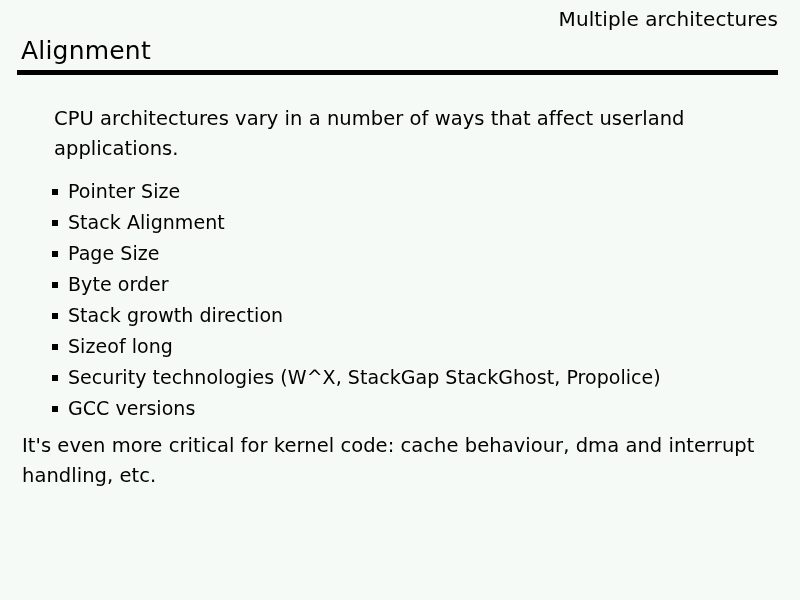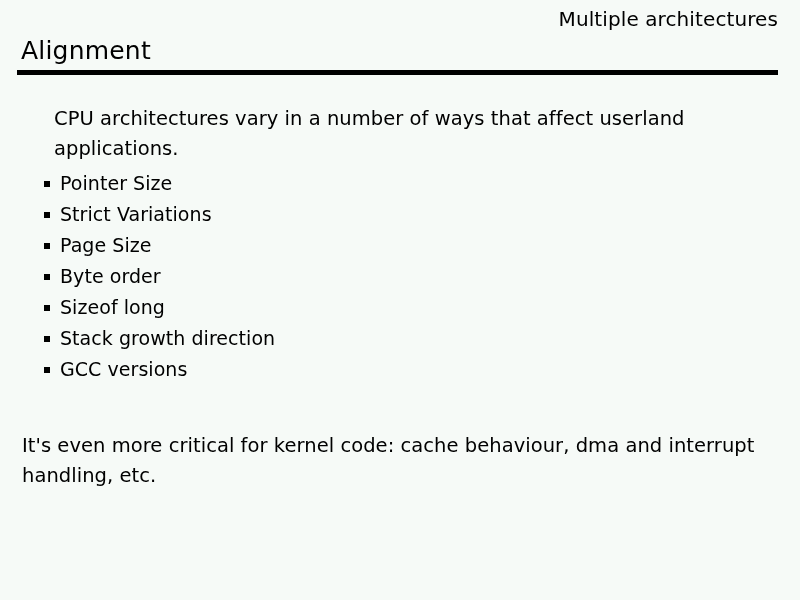--- a/index.html
+++ b/index.html
@@ -73,21 +73,21 @@
     line-height: 30px;
     letter-spacing: 0.05px;
   }
   .para-intro { top: 26px; width: 690px; margin-left: 32px; }
   .para-outro { top: 353px; width: 760px; }
 
   .bullet-list {
     position: absolute;
     left: 44px;
     top: 90px;
-    margin: 0;
+    margin: 8px;
     padding: 0;
     list-style: none;
   }
   .bullet-item {
     position: relative;
     padding-left: 16px;
     font-size: 19px;
     line-height: 31px;
     height: 31px;
     white-space: nowrap;
@@ -117,37 +117,41 @@
 
     <div class="para para-intro">CPU architectures vary in a number of ways that affect userland applications.</div>
 
     <ul class="bullet-list">
       <li class="bullet-item">
         <span class="bullet-mark"></span>
         <span>Pointer Size</span>
       </li>
       <li class="bullet-item">
         <span class="bullet-mark"></span>
-        <span>Strict Variations</span>
+        <span>Stack Alignment</span>
       </li>
       <li class="bullet-item">
         <span class="bullet-mark"></span>
         <span>Page Size</span>
       </li>
       <li class="bullet-item">
         <span class="bullet-mark"></span>
         <span>Byte order</span>
       </li>
       <li class="bullet-item">
         <span class="bullet-mark"></span>
+        <span>Stack growth direction</span>
+      </li>
+      <li class="bullet-item">
+        <span class="bullet-mark"></span>
         <span>Sizeof long</span>
       </li>
       <li class="bullet-item">
         <span class="bullet-mark"></span>
-        <span>Stack growth direction</span>
+        <span>Security technologies (W^X, StackGap StackGhost, Propolice)</span>
       </li>
       <li class="bullet-item">
         <span class="bullet-mark"></span>
         <span>GCC versions</span>
       </li>
     </ul>
 
     <div class="para para-outro">It's even more critical for kernel code: cache behaviour, dma and interrupt handling, etc.</div>
 
   </div>

